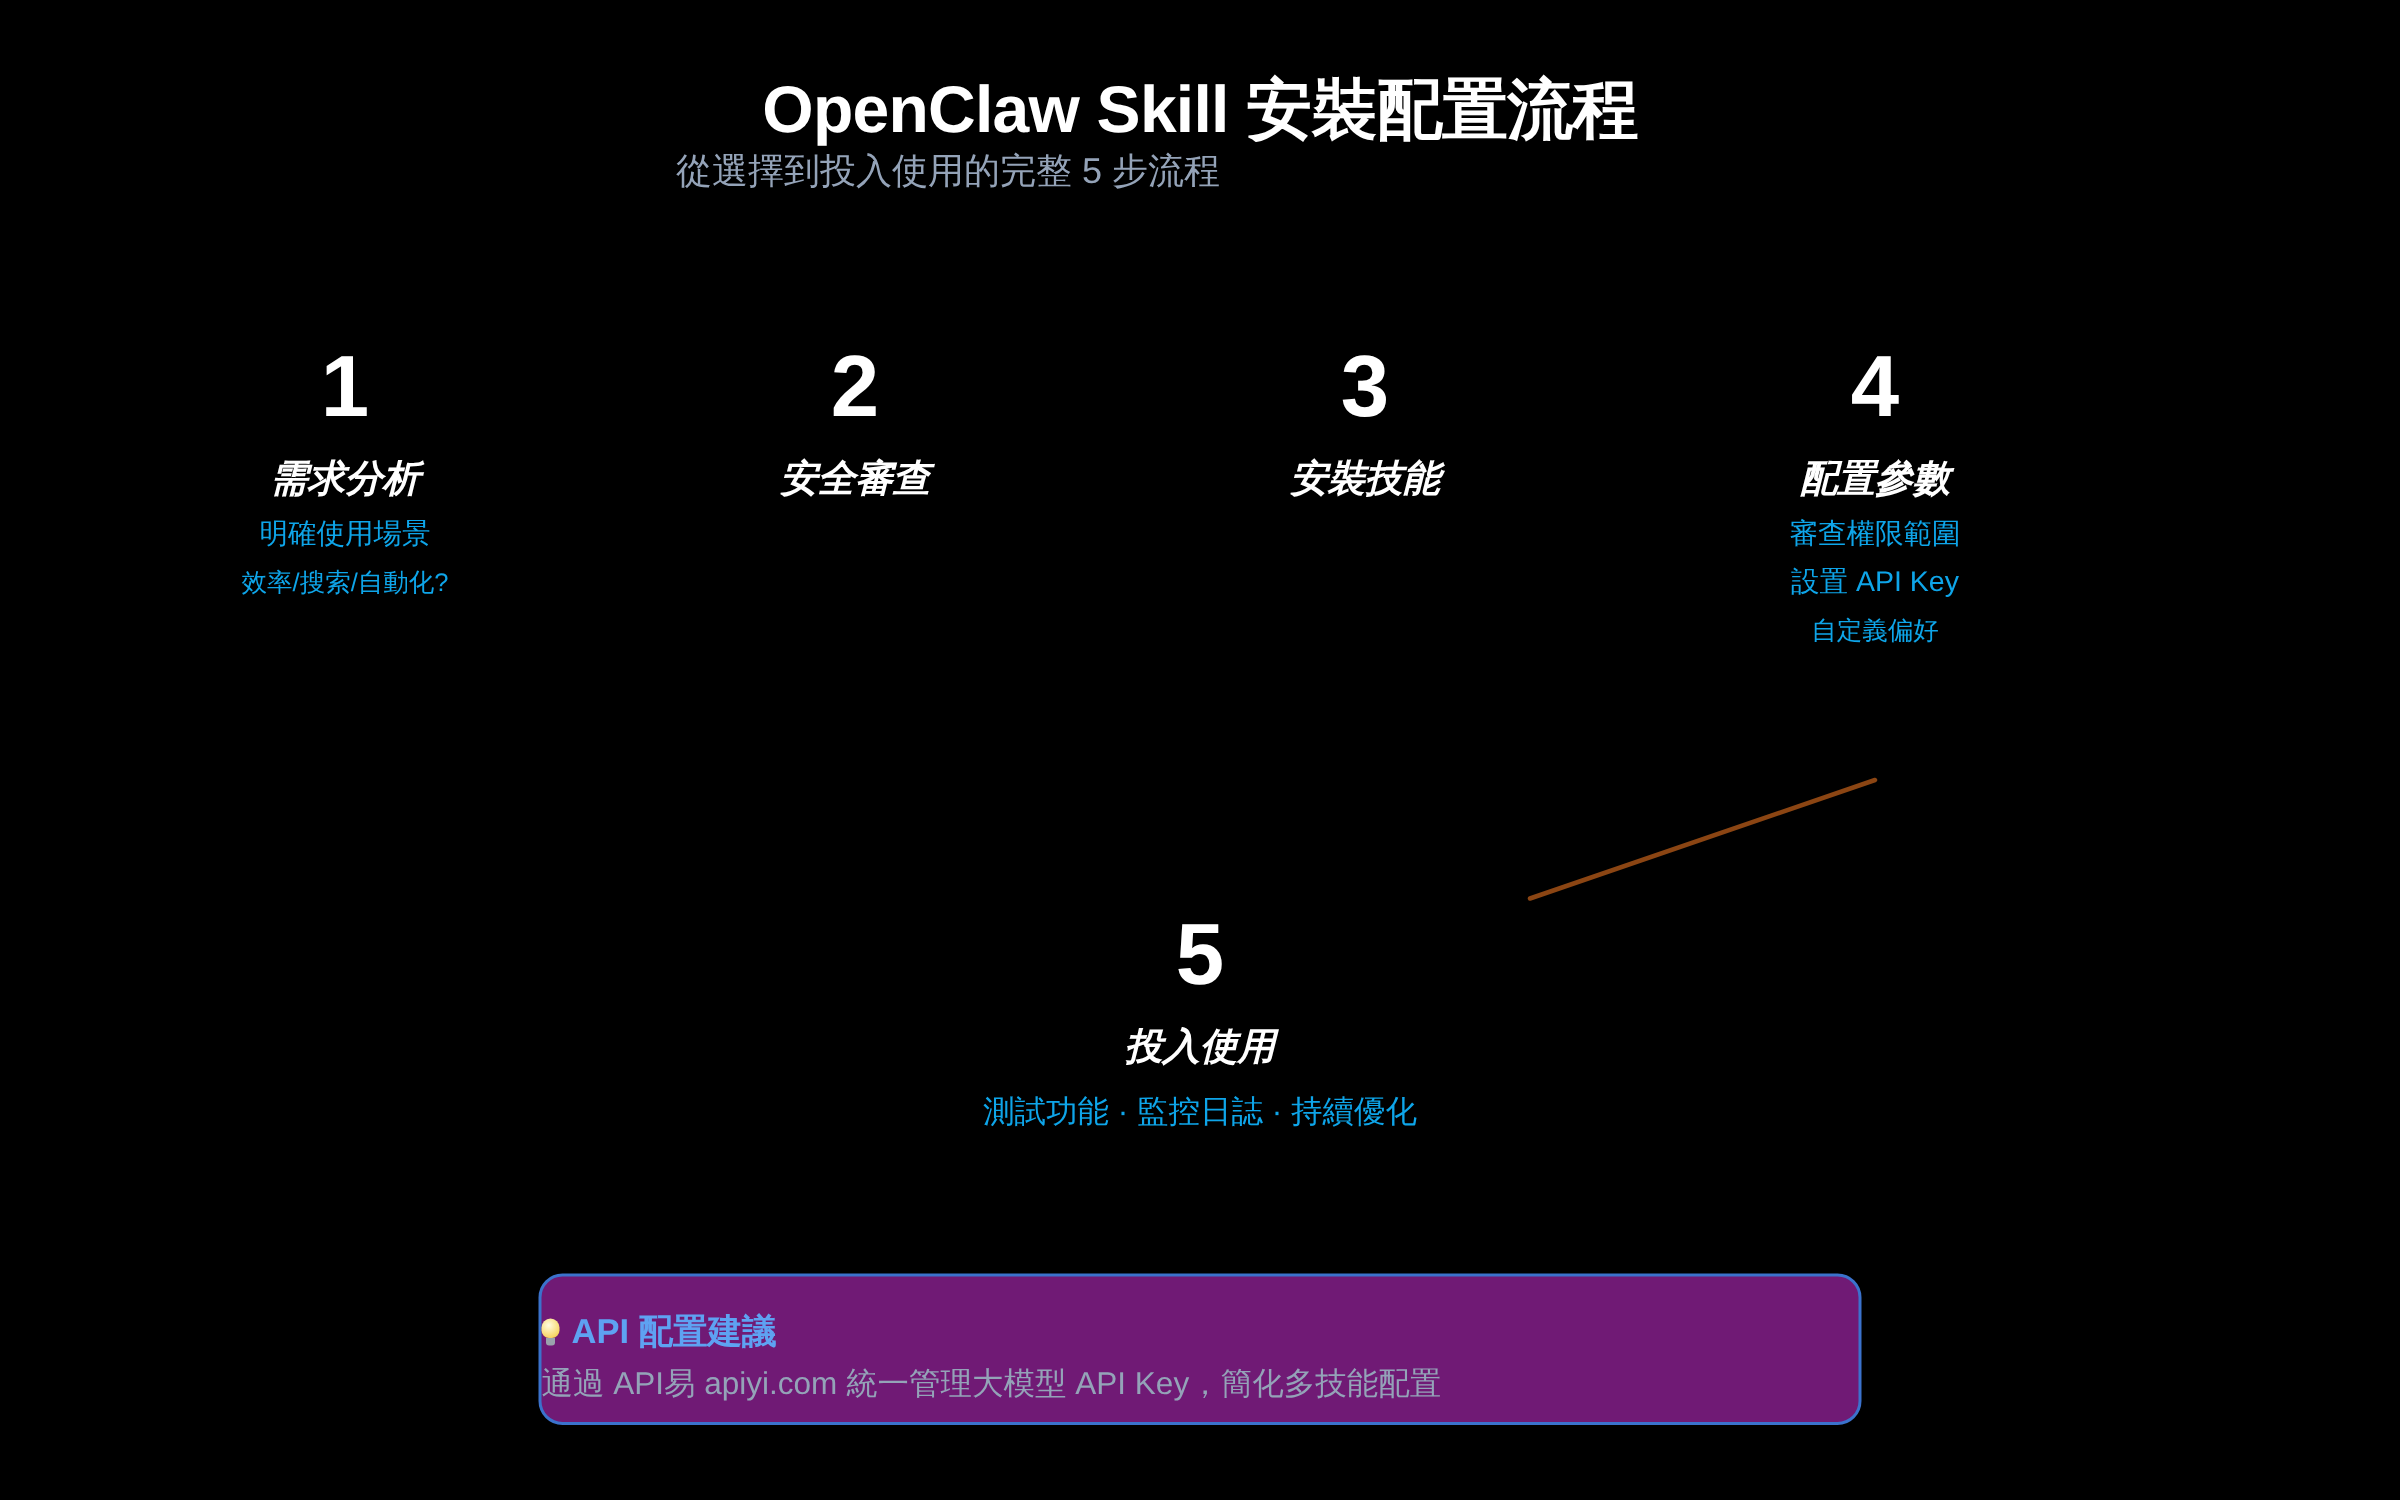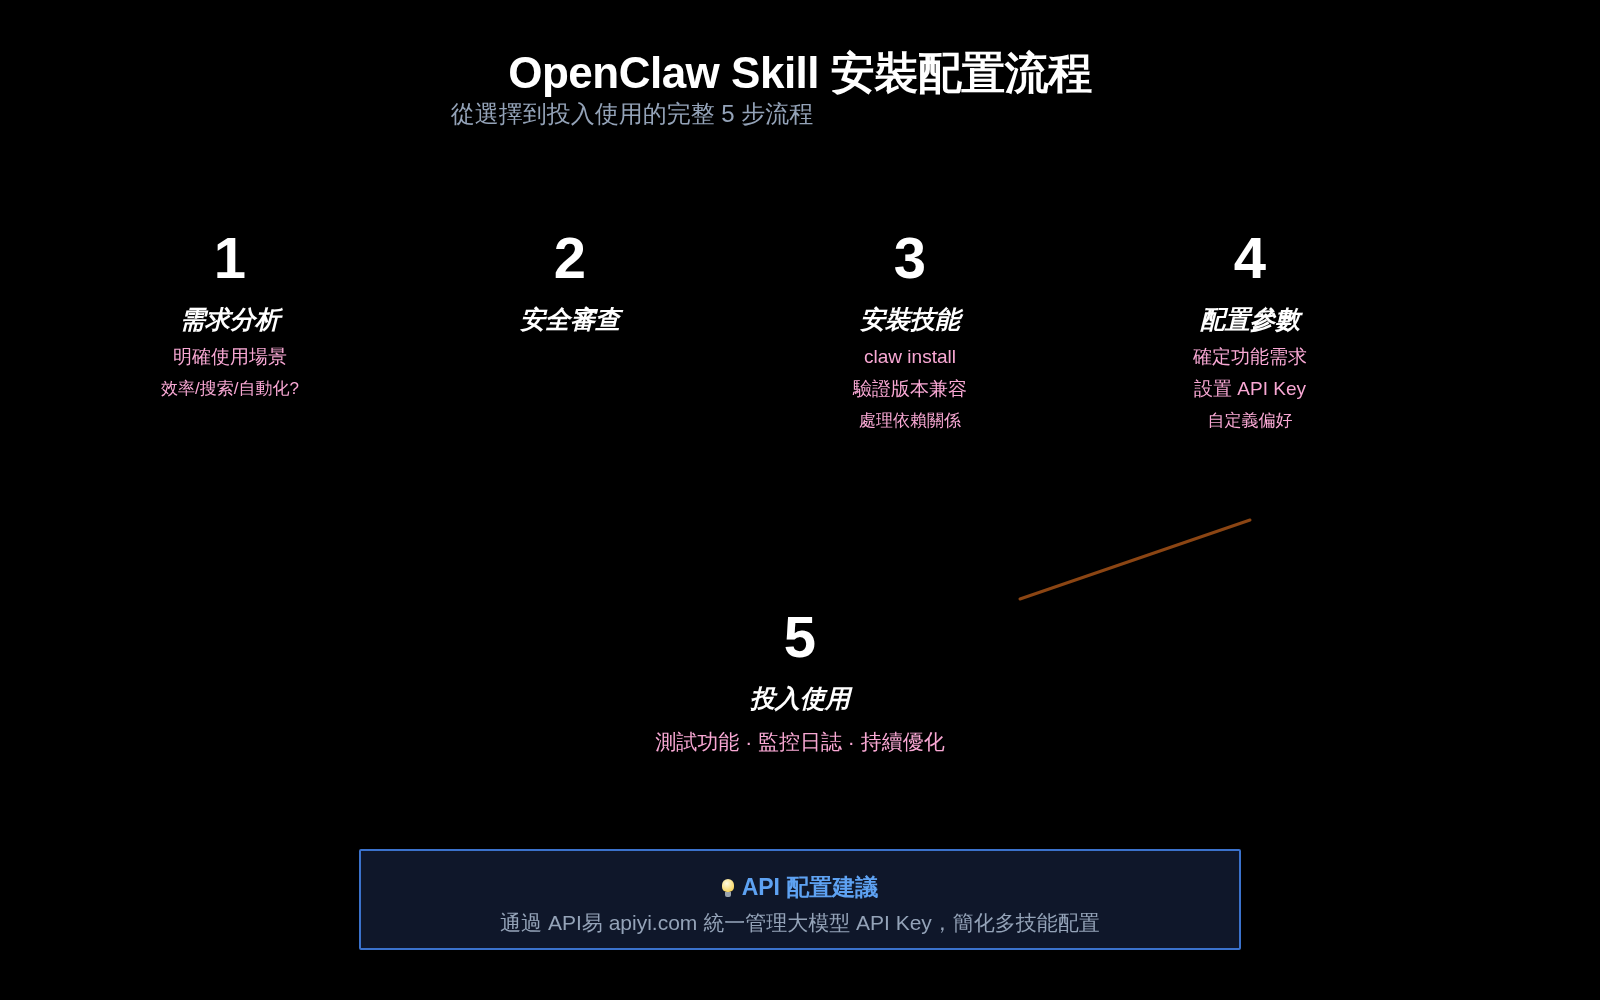--- a/index.html
+++ b/index.html
@@ -54,21 +54,21 @@
       color: #ffffff;
       line-height: 32px;
       font-style: italic;
     }
     .step .lines {
       margin-top: 6px;
     }
     .step .line {
       font-size: 19px;
       line-height: 32px;
-      color: #f9a8d4;
+      color: #0ea5e9;
     }
     .step .line.small {
       font-size: 17px;
     }
     .step5 .lines .line {
       font-size: 21px;
       line-height: 32px;
     }
     .step5 .lines {
       margin-top: 12px;
@@ -81,23 +81,23 @@
       height: 1000px;
       pointer-events: none;
     }
     .tip-box {
       position: absolute;
       left: 359px;
       top: 849px;
       width: 878px;
       height: 97px;
       border: 2px solid #3b72cc;
-      border-radius: 2px;
-      background: #0f172a;
-      text-align: center;
+      border-radius: 16px;
+      background: #701a75;
+      text-align: left;
     }
     .tip-title {
       margin-top: 22px;
       font-size: 23px;
       font-weight: bold;
       color: #5ea2f2;
       line-height: 28px;
     }
     .tip-title .bulb {
       display: inline-block;
@@ -154,32 +154,27 @@
 </div>
 
 <div class="step" style="left:420px; top:229px;">
   <div class="num">2</div>
   <div class="name">安全審查</div>
 </div>
 
 <div class="step" style="left:760px; top:229px;">
   <div class="num">3</div>
   <div class="name">安裝技能</div>
-  <div class="lines">
-    <div class="line">claw install</div>
-    <div class="line">驗證版本兼容</div>
-    <div class="line small">處理依賴關係</div>
-  </div>
 </div>
 
 <div class="step" style="left:1100px; top:229px;">
   <div class="num">4</div>
   <div class="name">配置參數</div>
   <div class="lines">
-    <div class="line">確定功能需求</div>
+    <div class="line">審查權限範圍</div>
     <div class="line">設置 API Key</div>
     <div class="line small">自定義偏好</div>
   </div>
 </div>
 
 <div class="step step5" style="left:550px; top:608px; width:500px;">
   <div class="num">5</div>
   <div class="name">投入使用</div>
   <div class="lines">
     <div class="line">測試功能 · 監控日誌 · 持續優化</div>

